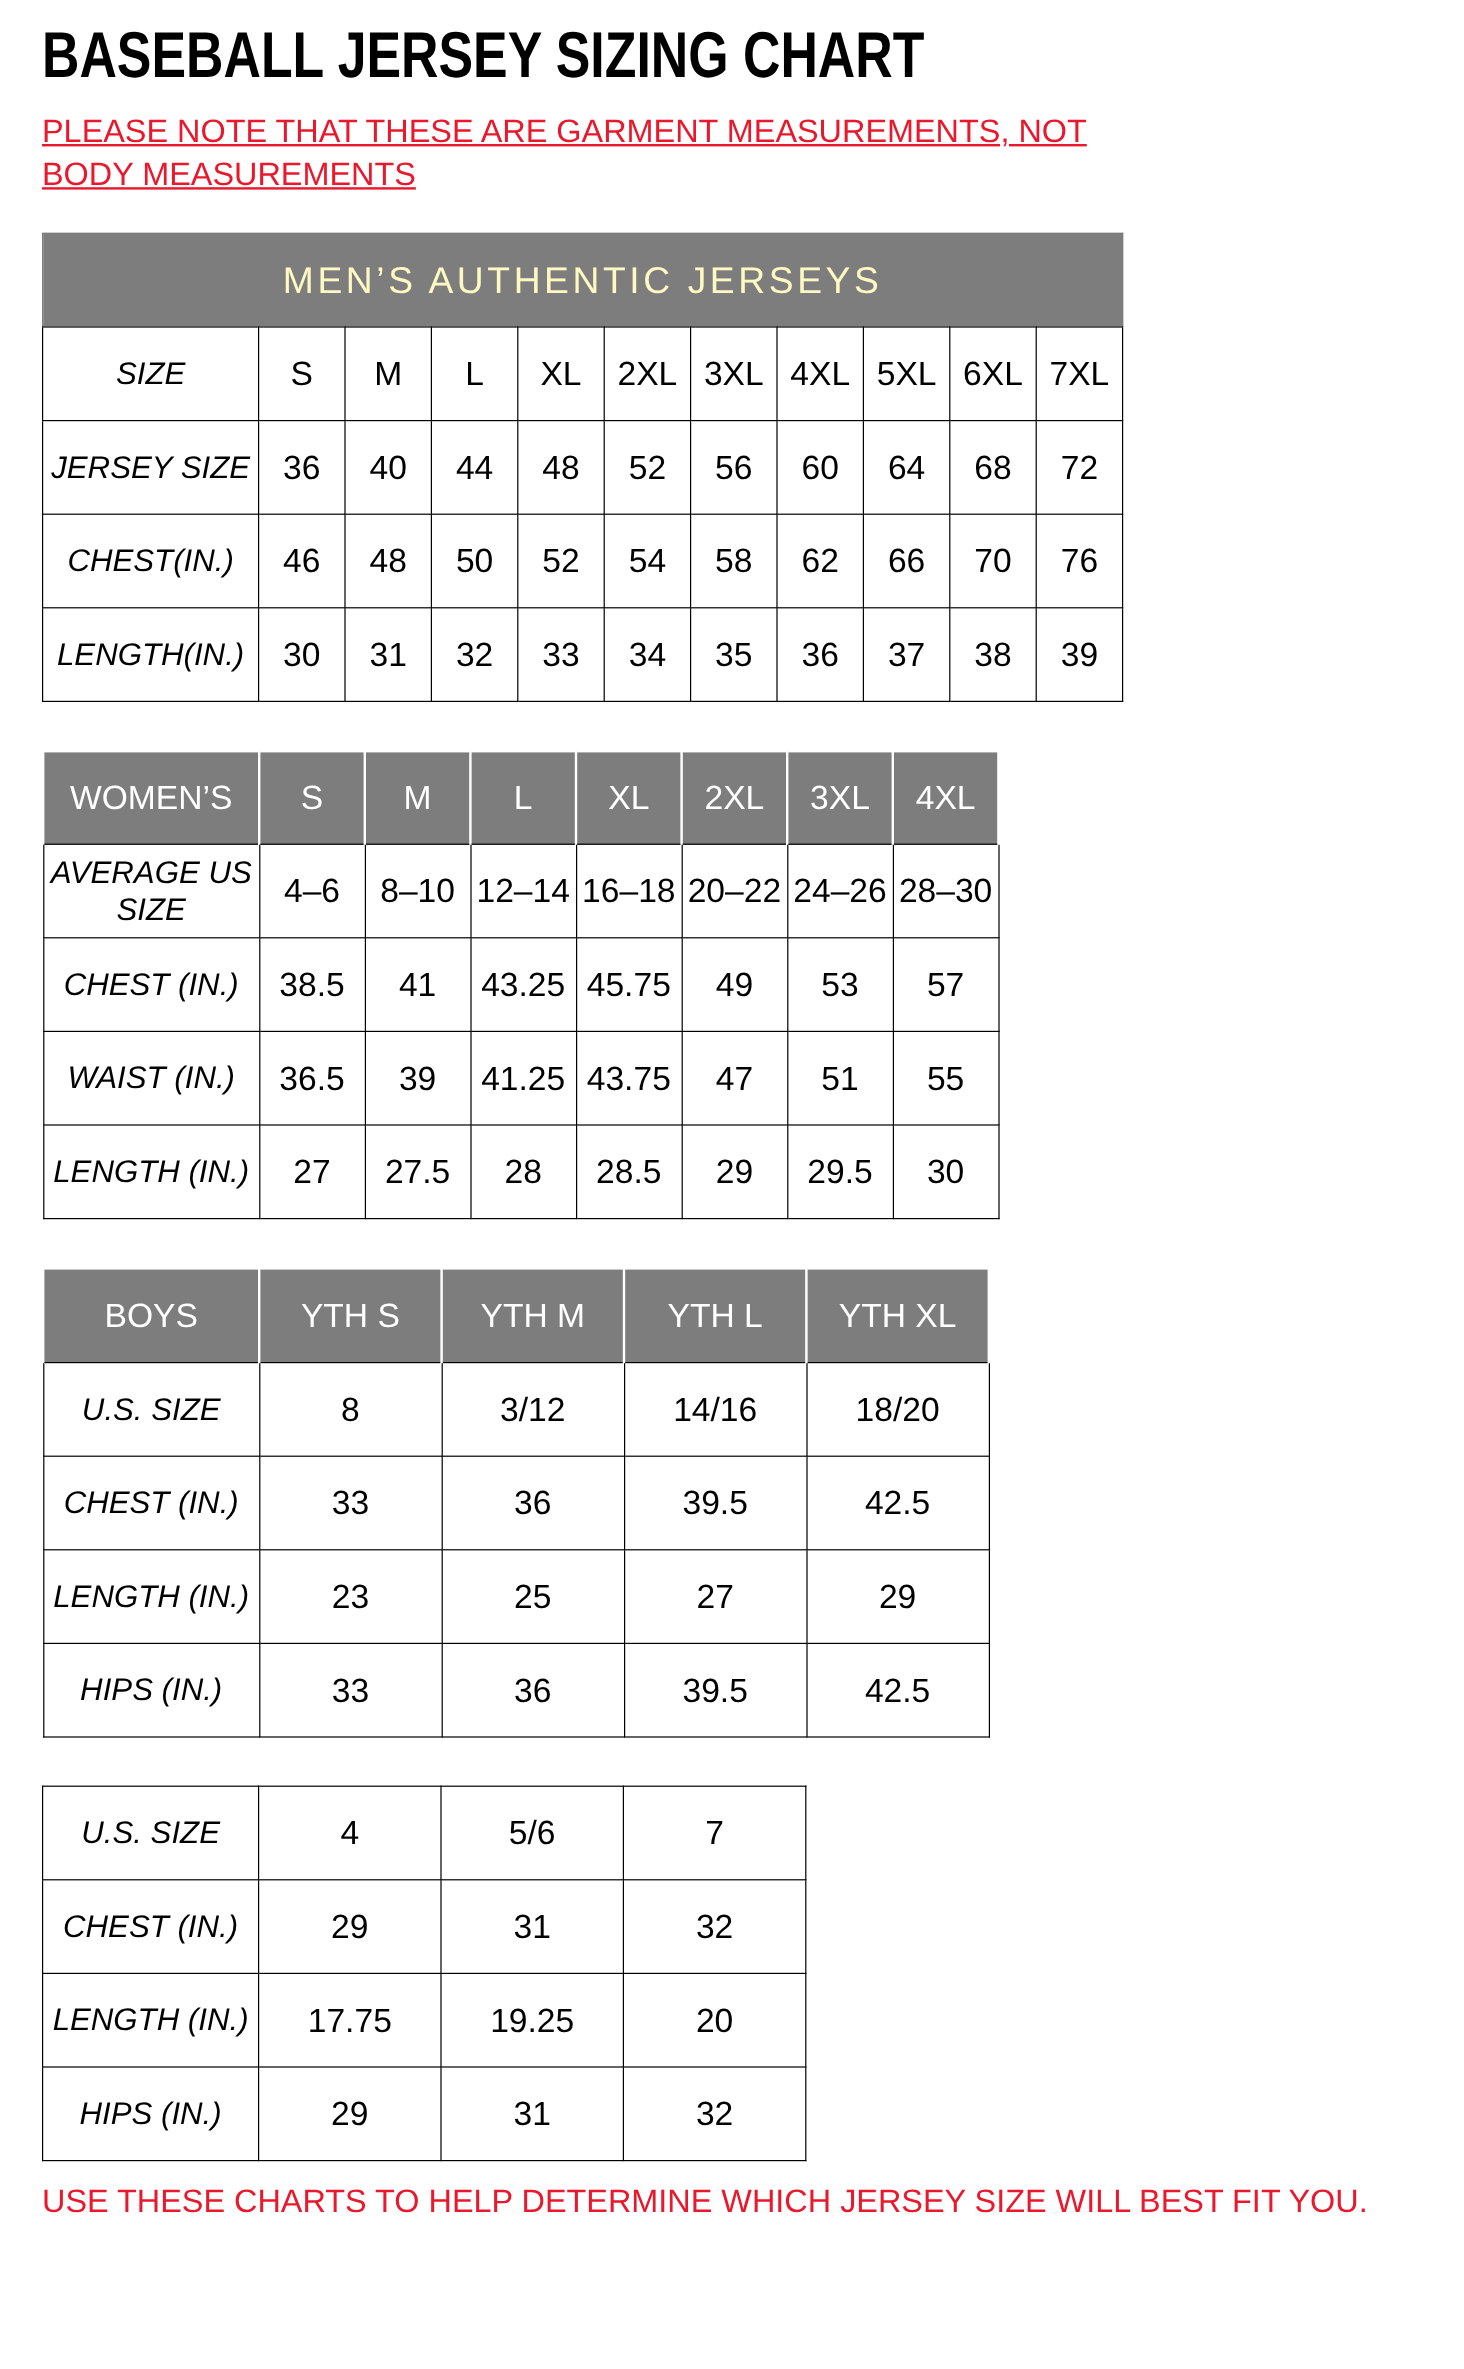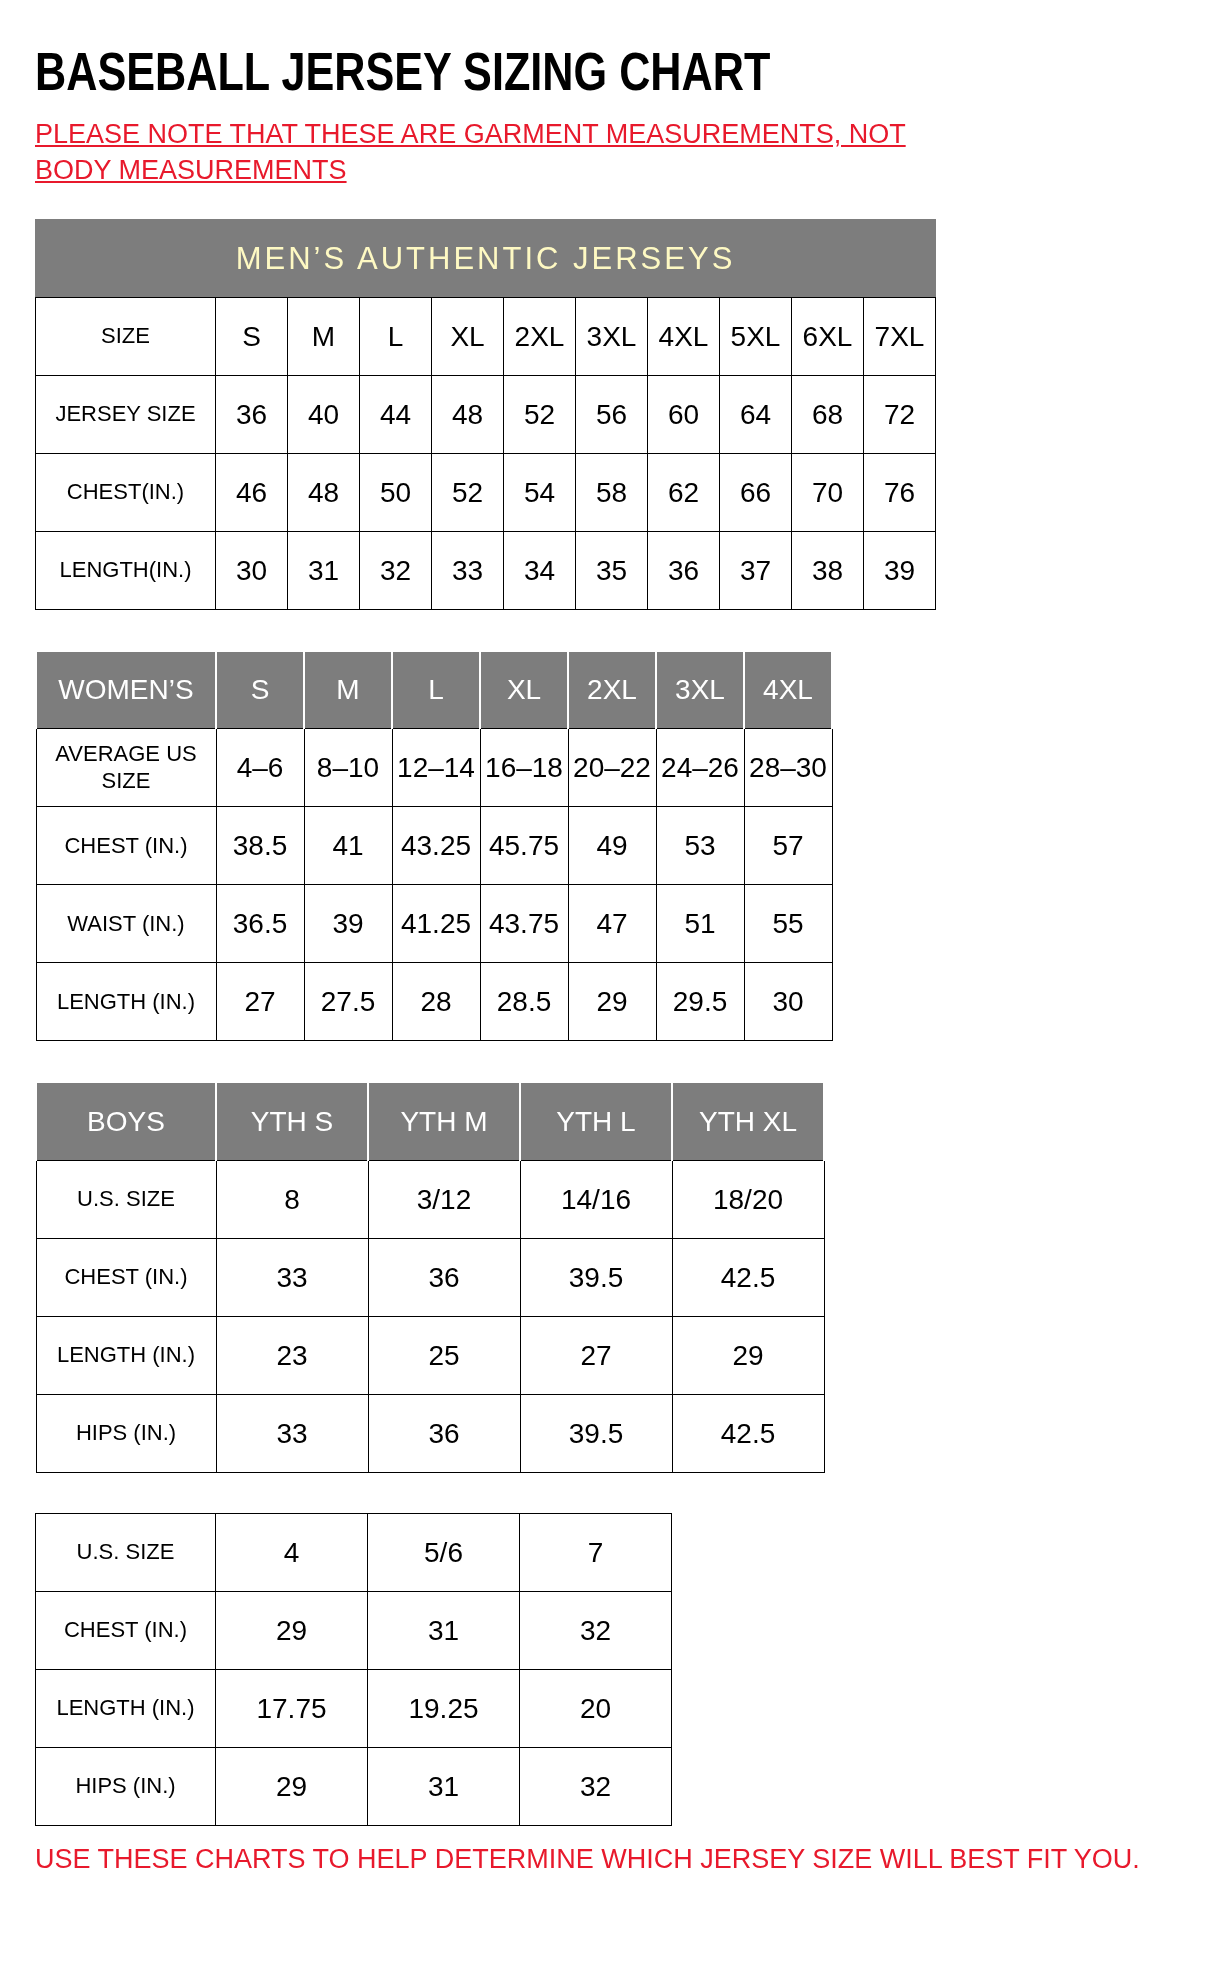--- a/index.html
+++ b/index.html
@@ -7,21 +7,21 @@
     --red:#e8192c;
     --line:#000000;
   }
   *{box-sizing:border-box;}
   html,body{margin:0;padding:0;background:#ffffff;}
   body{
     width:1220px;
     font-family:"Liberation Sans", sans-serif;
     color:#000;
   }
-  .page{padding:40px 35px 10px;}
+  .page{padding:15px 35px 10px;}
   .title{
     font-size:54px;
     font-weight:bold;
     margin:0 0 14px 0;
     letter-spacing:0px;
     white-space:nowrap;
     transform:scaleX(0.8);
     transform-origin:left center;
   }
   .note{
@@ -40,21 +40,21 @@
   table.sz.preschool{margin-bottom:18px;}
   .sz td{
     border:1px solid var(--line);
     height:78px;
     text-align:center;
     vertical-align:middle;
     font-size:28px;
     padding:0 2px;
     line-height:1.2;
   }
-  .sz td.lbl{font-size:22px;}
+  .sz td.lbl{font-size:26px;font-style:italic;}
   .sz tr.ghead td{
     background:var(--gray);
     color:#ffffff;
     border:2px solid #fff;
     border-bottom:1px solid var(--line);
     font-size:28px;
   }
   .sz td.banner{
     background:var(--gray);
     color:#fef9c3;

